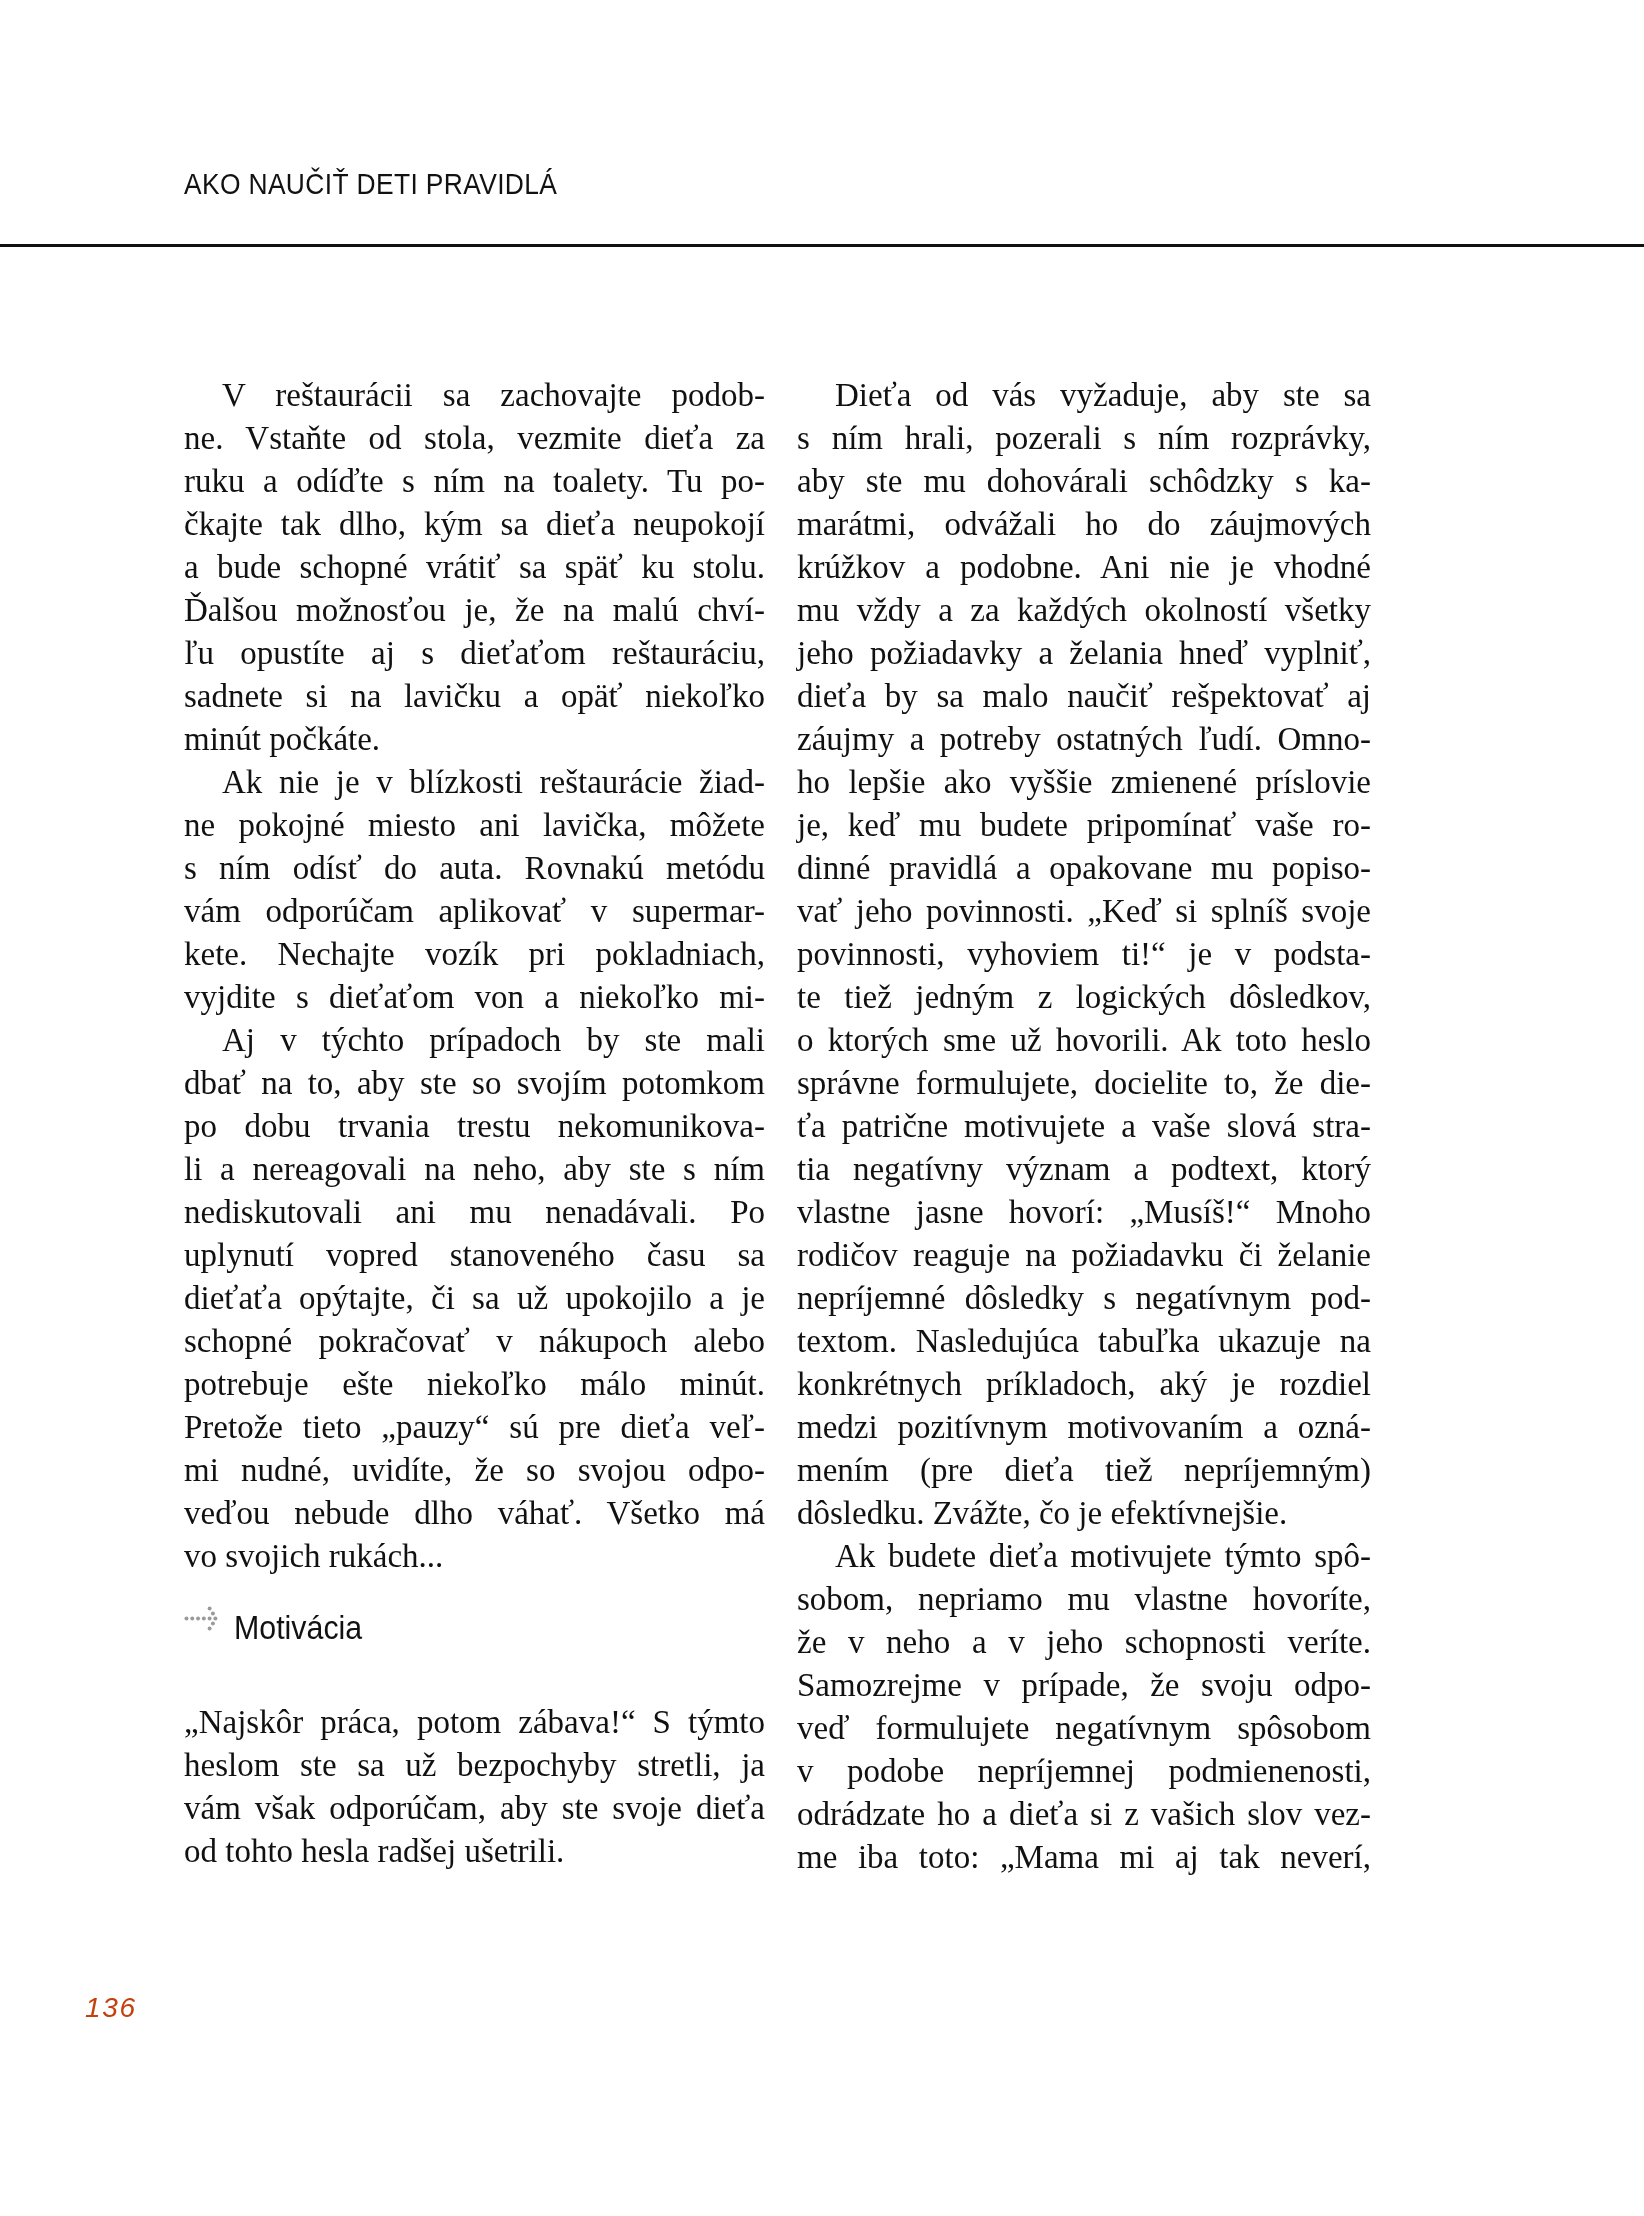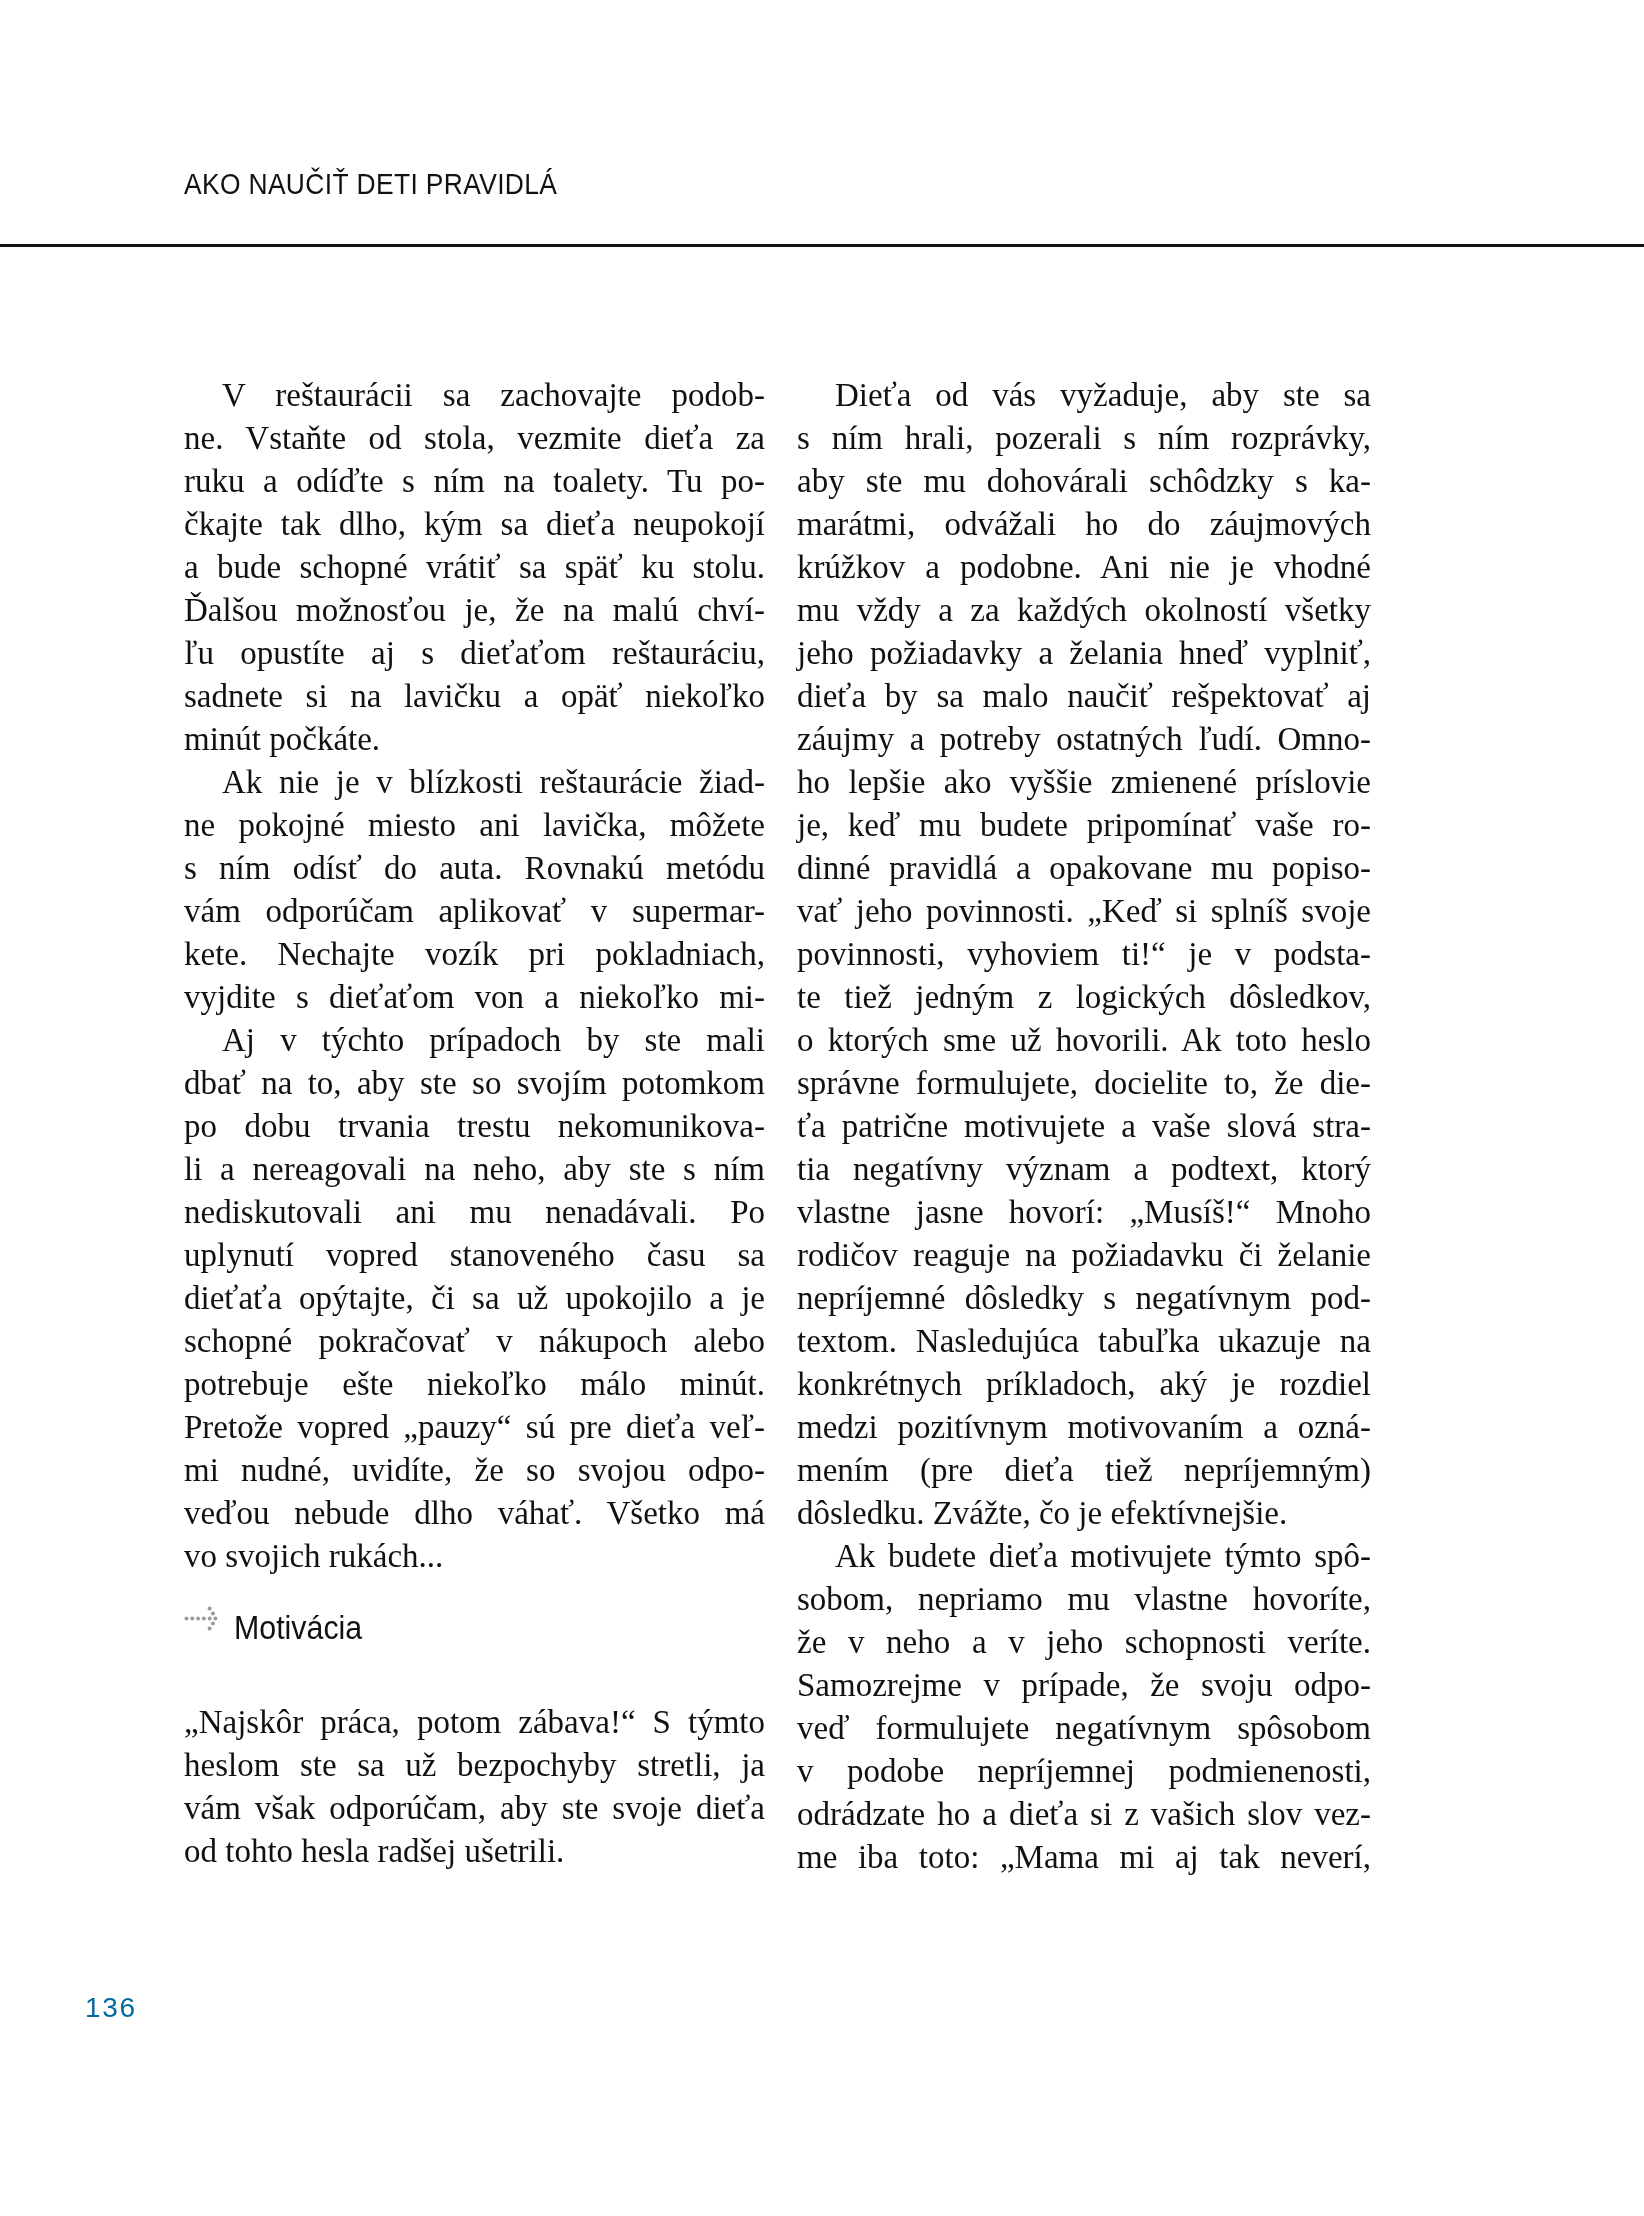--- a/index.html
+++ b/index.html
@@ -37,21 +37,21 @@
     margin-top: 28px; margin-bottom: 11.7px;
   }
   .section-icon { width: 38px; height: 25px; margin-right: 11.7px; }
   .section-title {
     font-family: "Liberation Sans", sans-serif; font-size: 33px;
     color: #111; transform: scaleX(0.92); transform-origin: left center;
   }
   .page-number {
     position: absolute; left: 85px; top: 1992px;
     font-family: "Liberation Sans", sans-serif; font-size: 28px;
-    color: #0369a1; letter-spacing: 1.7px;
+    color: #c2410c; letter-spacing: 1.7px; font-style: italic;
   }
 </style>
 </head>
 <body>
 
 <div class="running-head">AKO NAUČIŤ DETI PRAVIDLÁ</div>
 <div class="rule"></div>
 
 <div class="col col-left">
   <div>
@@ -76,21 +76,21 @@
   <div>
     <span class="line indent">Aj v týchto prípadoch by ste mali</span>
     <span class="line">dbať na to, aby ste so svojím potomkom</span>
     <span class="line">po dobu trvania trestu nekomunikova-</span>
     <span class="line">li a nereagovali na neho, aby ste s ním</span>
     <span class="line">nediskutovali ani mu nenadávali. Po</span>
     <span class="line">uplynutí vopred stanoveného času sa</span>
     <span class="line">dieťaťa opýtajte, či sa už upokojilo a je</span>
     <span class="line">schopné pokračovať v nákupoch alebo</span>
     <span class="line">potrebuje ešte niekoľko málo minút.</span>
-    <span class="line">Pretože vopred „pauzy“ sú pre dieťa veľ-</span>
+    <span class="line">Pretože tieto „pauzy“ sú pre dieťa veľ-</span>
     <span class="line">mi nudné, uvidíte, že so svojou odpo-</span>
     <span class="line">veďou nebude dlho váhať. Všetko má</span>
     <span class="line last">vo svojich rukách...</span>
   </div>
 
   <div class="section-heading">
     <svg class="section-icon" viewBox="0 0 46 30">
       <g fill="#9a9a9a">
         <circle cx="3" cy="15" r="2.4"></circle>
         <circle cx="10" cy="15" r="2.4"></circle>

